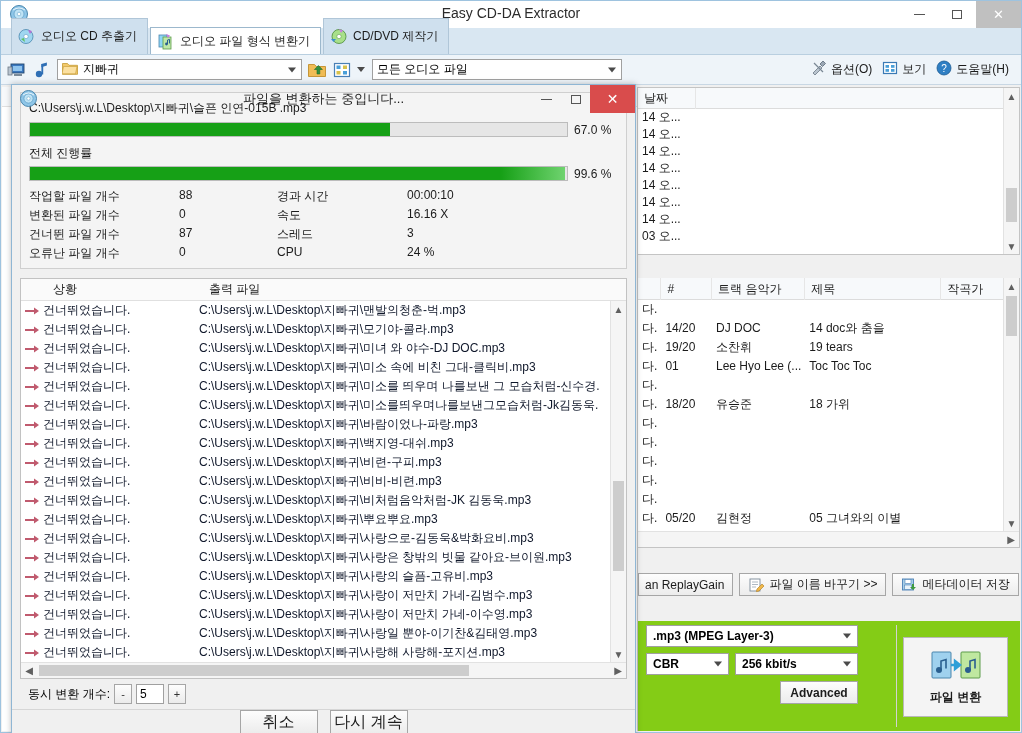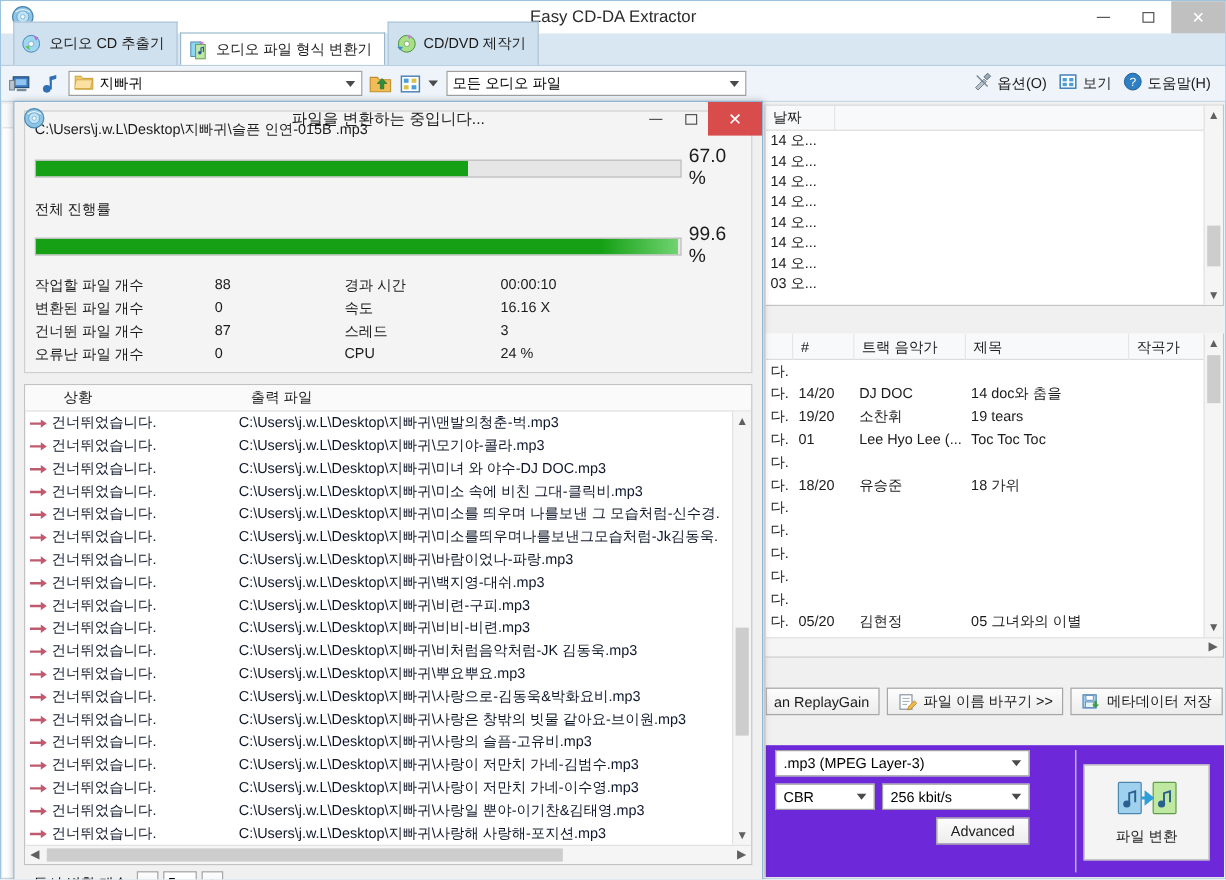--- a/index.html
+++ b/index.html
@@ -232,24 +232,25 @@
     display: flex; align-items: center; justify-content: center;
     gap: 5px; padding: 0 8px;
     font-size: 12px; color: #1b1b1b;
     white-space: nowrap;
   }
   .btn-ico { width: 16px; height: 16px; flex: 0 0 16px; }
 
   
   .rp-format {
     height: 110px;
-    background: #6d28d9;
+    background: #84cc16;
     display: flex;
     padding: 4px 4px 4px 0;
     gap: 6px;
+    font-weight: bold;
   }
   .fmt-left { flex: 1; display: flex; flex-direction: column; gap: 6px; padding-left: 8px; }
   .fmt-row { display: flex; gap: 6px; }
   .sel {
     height: 22px;
     background: #ffffff;
     border: 1px solid #a0a0a0;
     display: flex; align-items: center;
     padding: 0 18px 0 6px;
     font-size: 12px; position: relative;
@@ -312,32 +313,32 @@
   }
   .cur-file { font-size: 12px; color: #1b1b1b; margin-bottom: 5px; white-space: nowrap; overflow: hidden; }
   .pbar-row { display: flex; align-items: center; gap: 6px; }
   .pbar {
     flex: 1; height: 15px;
     background: #e6e6e6; border: 1px solid #bcbcbc;
     position: relative; overflow: hidden;
   }
   .pbar .fill { position: absolute; left: 0; top: 0; bottom: 0; background: #16a016; }
   .pbar .fill.grad { background: linear-gradient(90deg, #16a016 0%, #16a016 88%, #6fd36f 100%); }
-  .pct { font-size: 16px; color: #1b1b1b; width: 44px; }
+  .pct { font-size: 12px; color: #1b1b1b; width: 44px; }
 
   .overall-label { font-size: 12px; color: #1b1b1b; margin: 8px 0 4px 0; }
 
   .stats {
     display: flex; margin-top: 7px; font-size: 12px; color: #1b1b1b;
   }
   .stat-col { display: flex; flex-direction: column; gap: 2px; }
   .stat-line { display: flex; gap: 30px; }
   .s-lab { width: 120px; }
   .s-val { width: 90px; }
-  .stat-col.right { margin-left: 18px; }
+  .stat-col.right { margin-left: 8px; }
   .stat-col.right .s-lab { width: 100px; }
 
   .log-panel {
     margin-top: 9px;
     flex: 1;
     background: #ffffff;
     border: 1px solid #c2c2c2;
     position: relative; overflow: hidden;
     display: flex; flex-direction: column;
   }

